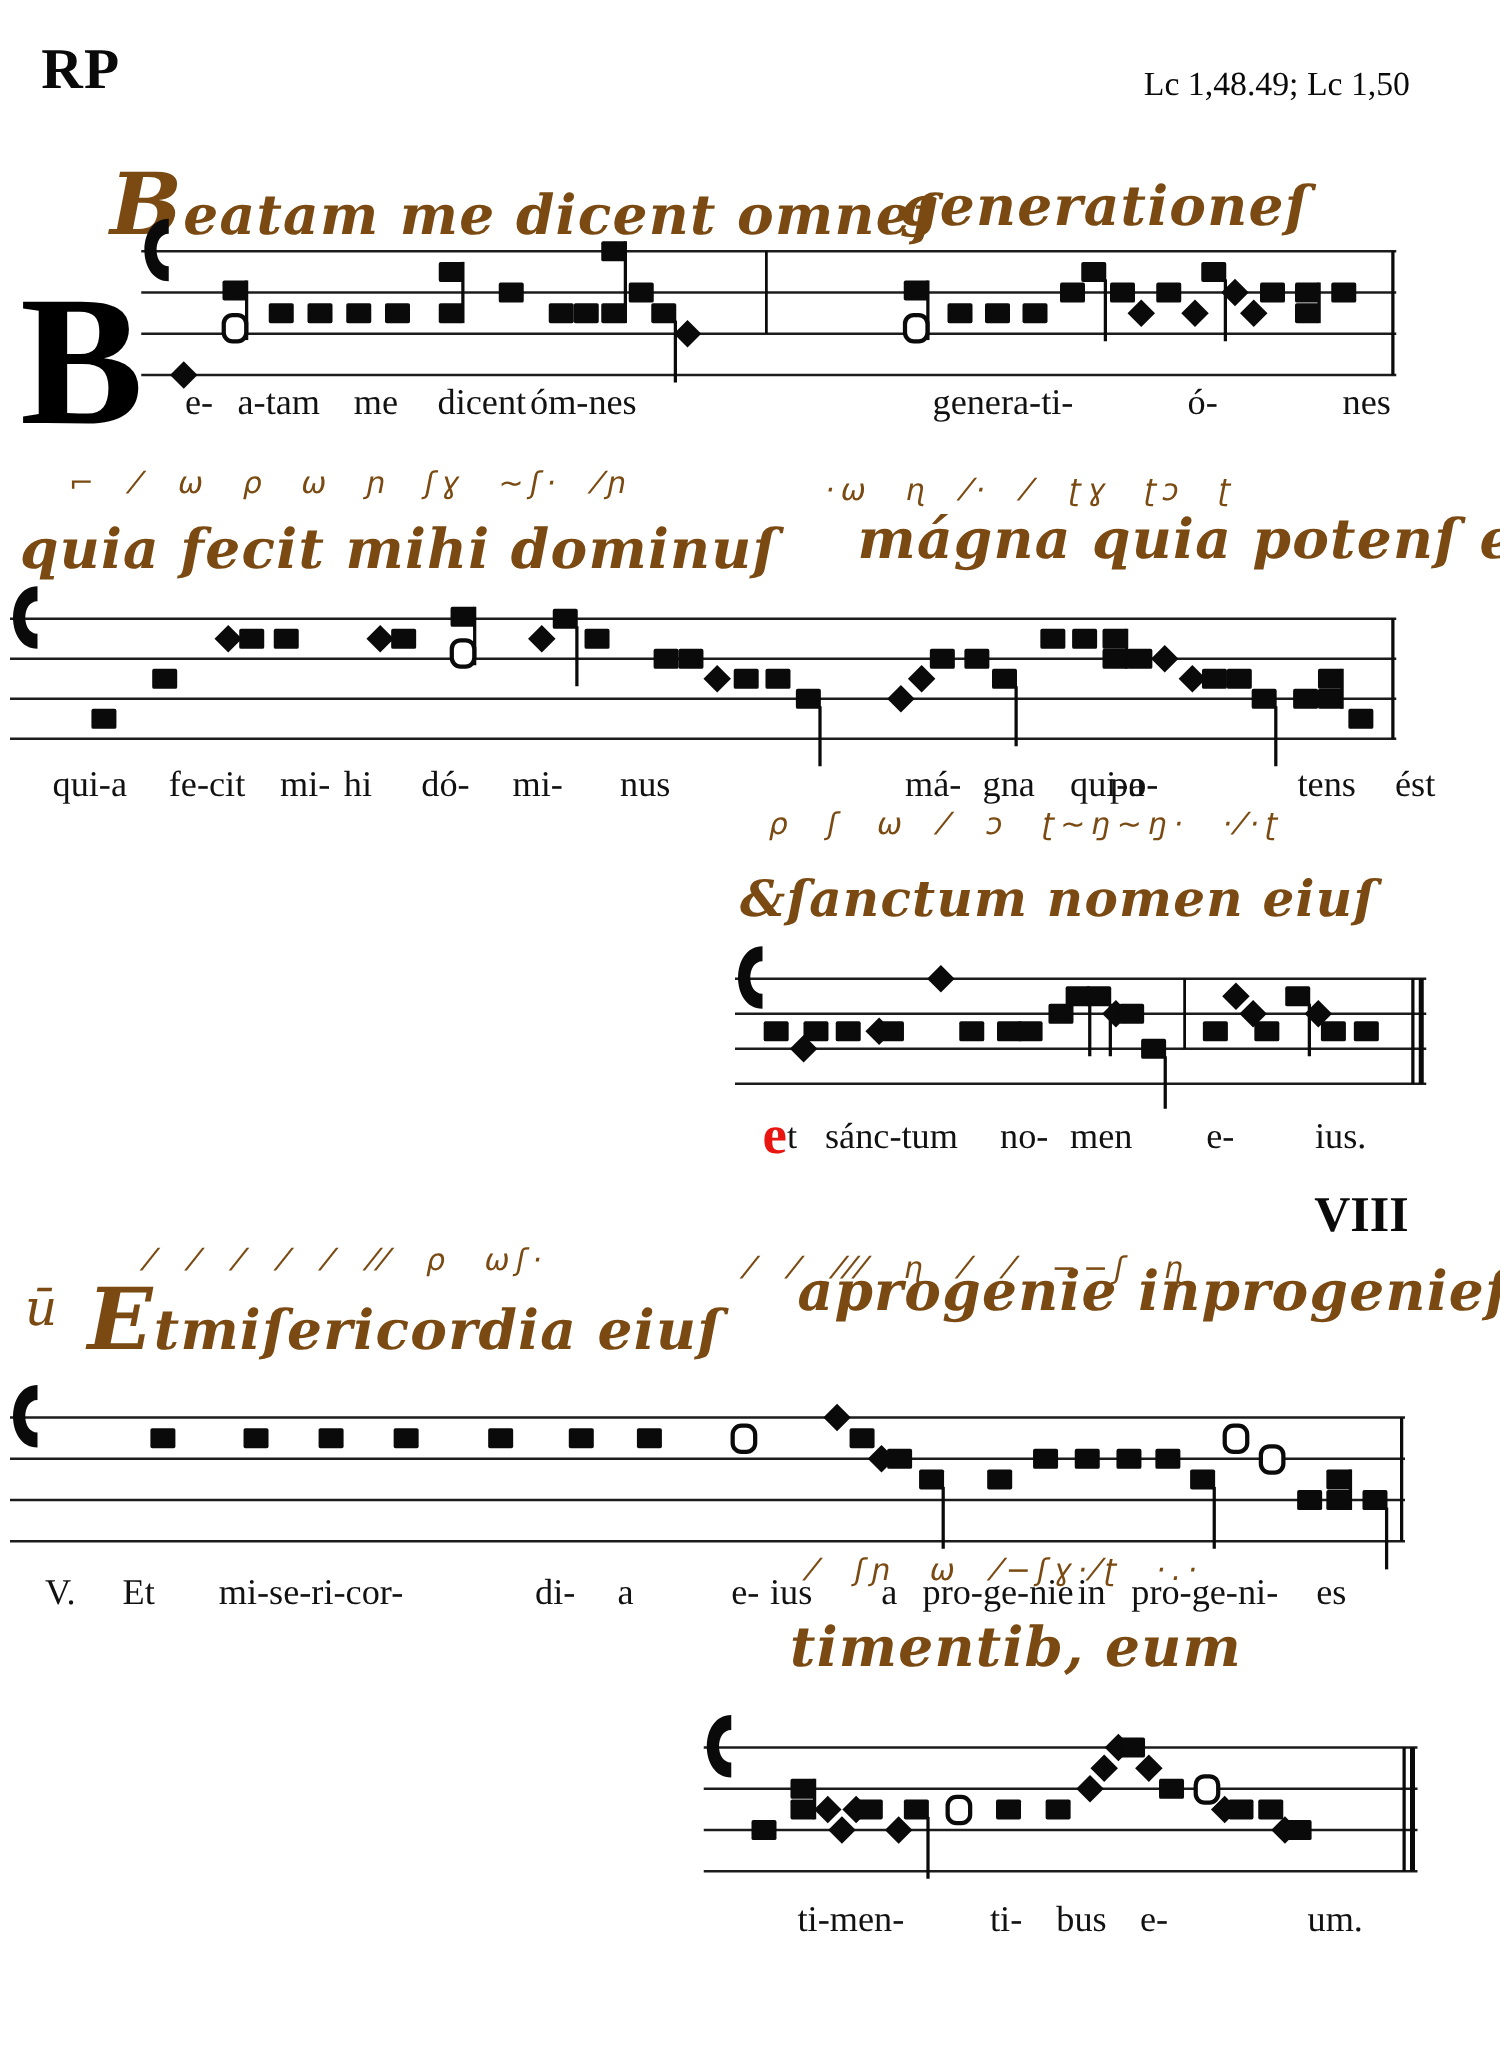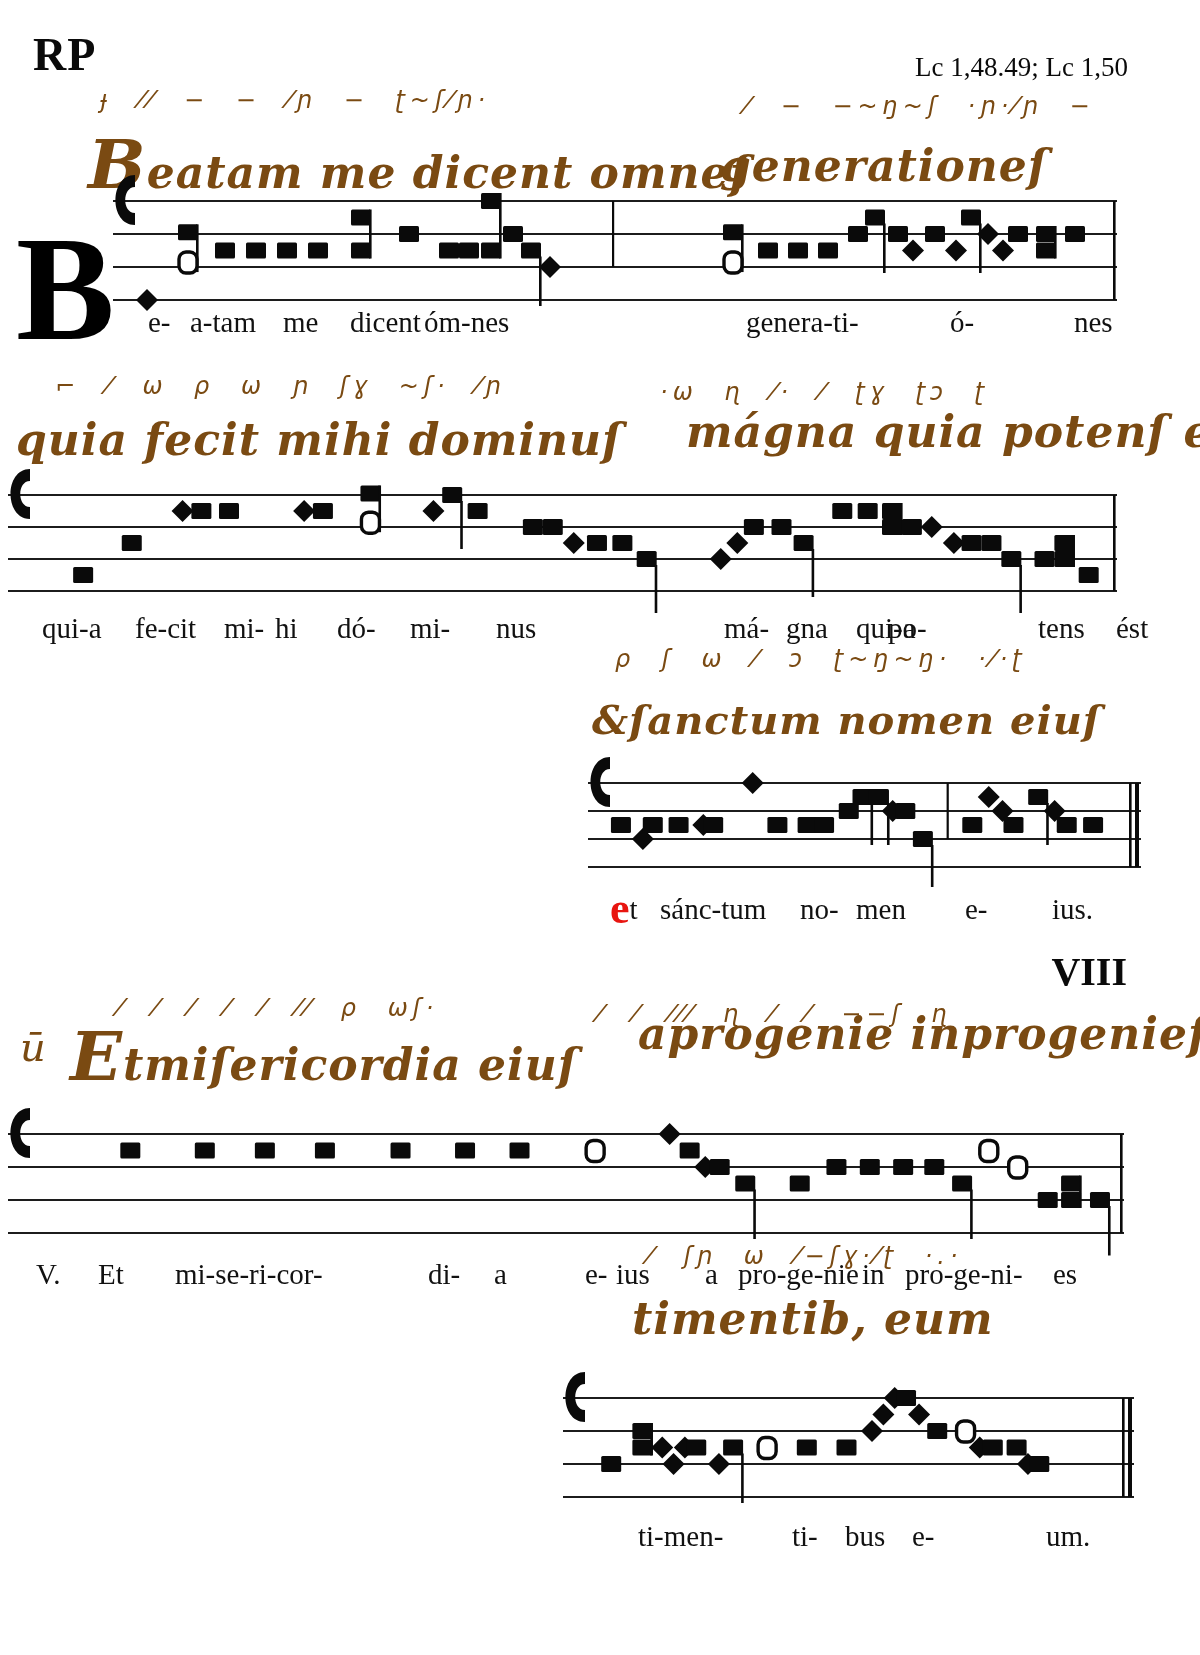--- a/index.html
+++ b/index.html
@@ -30,22 +30,20 @@
   <div class="big-initial" style="left:16px;top:224px">B</div>
   <div class="verse-mark" style="left:20px;top:1024px">ū</div>
 <div class="ms ms-big" style="left: 88px; top: 124px;">Beatam me dicent omneſ</div>
     <div class="ms" style="left: 720px; top: 140px; font-style: italic;">generationeſ</div>
     <div class="ms" style="left: 16px; top: 414px;">quia fecit mihi dominuſ</div>
     <div class="ms" style="left: 686px; top: 406px;">mágna quia potenſ eſt</div>
     <div class="ms" style="left: 592px; top: 696px; font-size: 40px;">&amp;ſanctum nomen eiuſ</div>
     <div class="ms ms-big" style="left: 70px; top: 1016px;">Etmiſericordia eiuſ</div>
     <div class="ms" style="left: 638px; top: 1008px;">aprogenie inprogenieſ</div>
     <div class="ms" style="left: 632px; top: 1293px;">timentib, eum</div>
-    <div class="neume" style="left: 100px; top: 86px;">ɟ ⁄⁄ − − ⁄ɲ − ʈ~ʃ⁄ɲ·</div>
-    <div class="neume" style="left: 745px; top: 92px;">⁄ − −~ŋ~ʃ ·ɲ·⁄ɲ −</div>
     <div class="neume" style="left: 55px; top: 372px;">⌐ ⁄ ω ρ ω ɲ ʃɣ ~ʃ· ⁄ɲ</div>
     <div class="neume" style="left: 660px; top: 378px;">·ω ɳ ⁄· ⁄ ʈɣ ʈɔ ʈ</div>
     <div class="neume" style="left: 615px; top: 645px;">ρ ʃ ω ⁄ ɔ ʈ~ŋ~ŋ· ·⁄·ʈ</div>
     <div class="neume" style="left: 118px; top: 994px;">⁄ ⁄ ⁄ ⁄ ⁄ ⁄⁄ ρ ωʃ·</div>
     <div class="neume" style="left: 598px; top: 1000px;">⁄ ⁄ ⁄⁄⁄ ɳ ⁄ ⁄ −−ʃ ɳ</div>
     <div class="neume" style="left: 648px; top: 1242px;">⁄ ʃɲ ω ⁄−ʃɣ·⁄ʈ ·.·</div>
     <div class="lyric-row" style="top: 306px;">
       <span class="syl" style="left: 148px;">e-</span>
       <span class="syl" style="left: 190px;">a-tam</span>
       <span class="syl" style="left: 283px;">me</span>

